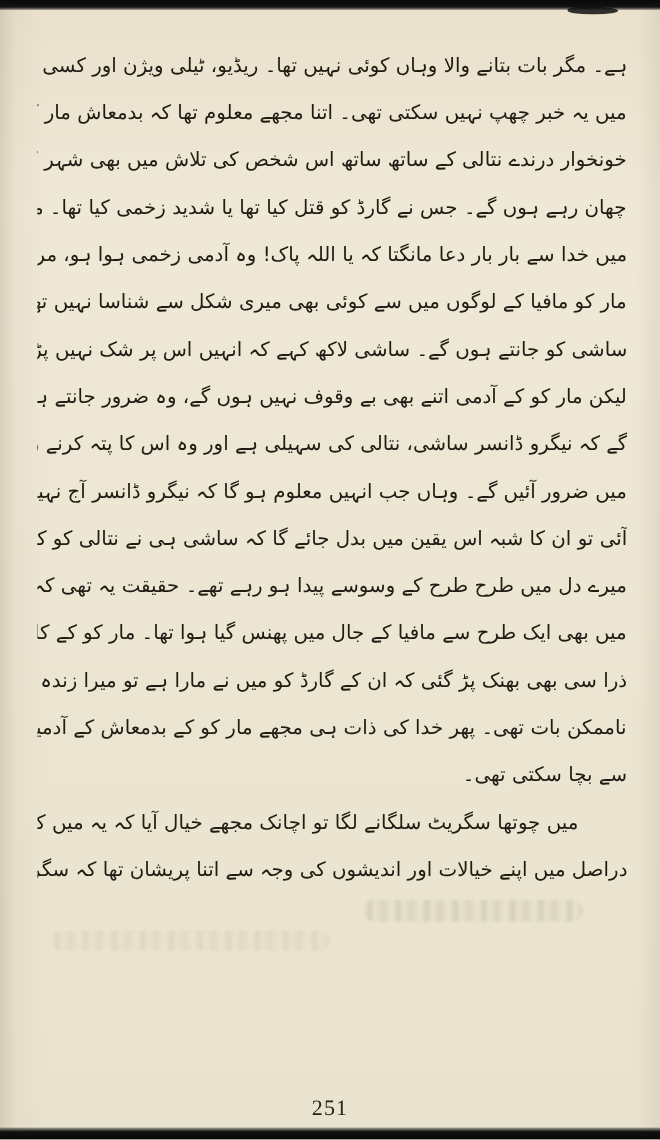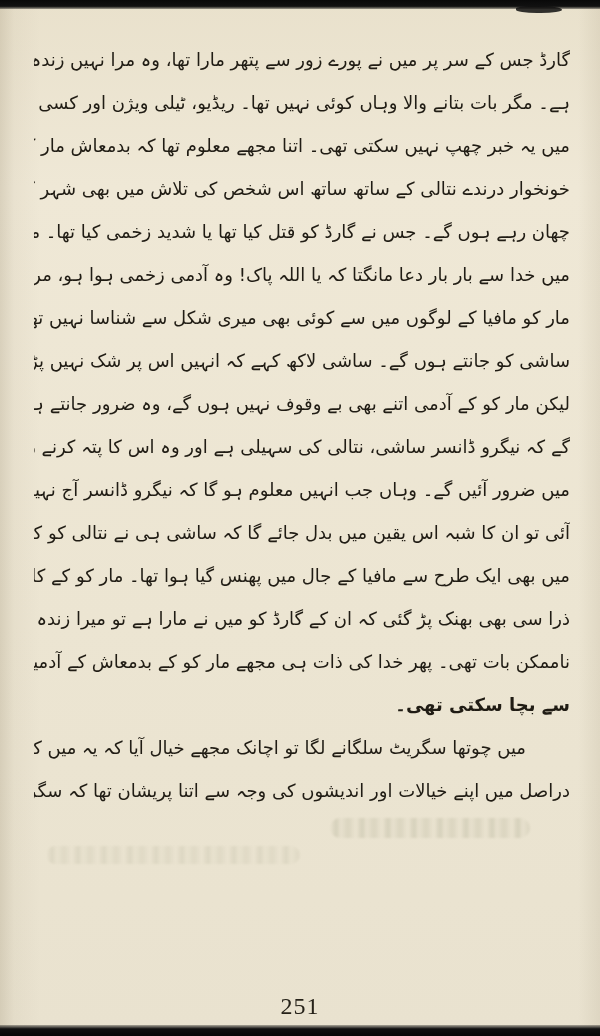--- a/index.html
+++ b/index.html
@@ -64,21 +64,20 @@
     white-space: nowrap;
     text-align: justify;
     text-align-last: justify;
     text-justify: inter-word;
     overflow: hidden;
     letter-spacing: 0.2px;
   }
   .line.end {
     text-align: right;
     text-align-last: right;
-    font-weight: bold;
   }
   .line.indent {
     padding-right: 44px;
   }
 
   
   .bleed {
     position: absolute;
     left: 40px;
     right: 60px;
@@ -100,45 +99,45 @@
   .bleed.b2 { top: 846px; right: 300px; left: 46px; height: 18px; opacity: 0.10; }
 
   
   .page-number {
     position: absolute;
     bottom: 16px;
     left: 0;
     right: 0;
     text-align: center;
     font-family: "Liberation Serif", "DejaVu Serif", serif;
-    font-size: 24px;
+    font-size: 20px;
     letter-spacing: 1px;
     color: #262219;
   }
 </style>
 </head>
 <body>
 
 <div class="page">
 
   <div class="edge-top"></div>
 
   <div class="text-block" dir="rtl">
-    <div class="line">گارڈ جس کے سر پر میں نے پورے زور سے پتھر مارا تھا، وہ مرا نہیں زندہ</div>
     <div class="line">ہے۔ مگر بات بتانے والا وہاں کوئی نہیں تھا۔ ریڈیو، ٹیلی ویژن اور کسی اخبار</div>
     <div class="line">میں یہ خبر چھپ نہیں سکتی تھی۔ اتنا مجھے معلوم تھا کہ بدمعاش مار کو کے</div>
     <div class="line">خونخوار درندے نتالی کے ساتھ ساتھ اس شخص کی تلاش میں بھی شہر کا کونا کونا</div>
     <div class="line">چھان رہے ہوں گے۔ جس نے گارڈ کو قتل کیا تھا یا شدید زخمی کیا تھا۔ میں دل</div>
     <div class="line">میں خدا سے بار بار دعا مانگتا کہ یا اللہ پاک! وہ آدمی زخمی ہوا ہو، مرا نہ ہو۔</div>
     <div class="line">مار کو مافیا کے لوگوں میں سے کوئی بھی میری شکل سے شناسا نہیں تھا۔ یقیناً وہ</div>
     <div class="line">ساشی کو جانتے ہوں گے۔ ساشی لاکھ کہے کہ انہیں اس پر شک نہیں پڑ سکتا۔</div>
     <div class="line">لیکن مار کو کے آدمی اتنے بھی بے وقوف نہیں ہوں گے، وہ ضرور جانتے ہوں</div>
     <div class="line">گے کہ نیگرو ڈانسر ساشی، نتالی کی سہیلی ہے اور وہ اس کا پتہ کرنے رات کلب</div>
     <div class="line">میں ضرور آئیں گے۔ وہاں جب انہیں معلوم ہو گا کہ نیگرو ڈانسر آج نہیں</div>
     <div class="line">آئی تو ان کا شبہ اس یقین میں بدل جائے گا کہ ساشی ہی نے نتالی کو کہیں چھپا</div>
+    <div class="line">میرے دل میں طرح طرح کے وسوسے پیدا ہو رہے تھے۔ حقیقت یہ تھی کہ</div>
     <div class="line">میں بھی ایک طرح سے مافیا کے جال میں پھنس گیا ہوا تھا۔ مار کو کے کان میں</div>
     <div class="line">ذرا سی بھی بھنک پڑ گئی کہ ان کے گارڈ کو میں نے مارا ہے تو میرا زندہ رہنا ایک</div>
     <div class="line">ناممکن بات تھی۔ پھر خدا کی ذات ہی مجھے مار کو کے بدمعاش کے آدمیوں کی گولیوں</div>
     <div class="line end">سے بچا سکتی تھی۔</div>
     <div class="line indent">میں چوتھا سگریٹ سلگانے لگا تو اچانک مجھے خیال آیا کہ یہ میں کیا</div>
     <div class="line">دراصل میں اپنے خیالات اور اندیشوں کی وجہ سے اتنا پریشان تھا کہ سگریٹ</div>
   </div>
 
   <div class="bleed b1"></div>
   <div class="bleed b2"></div>

